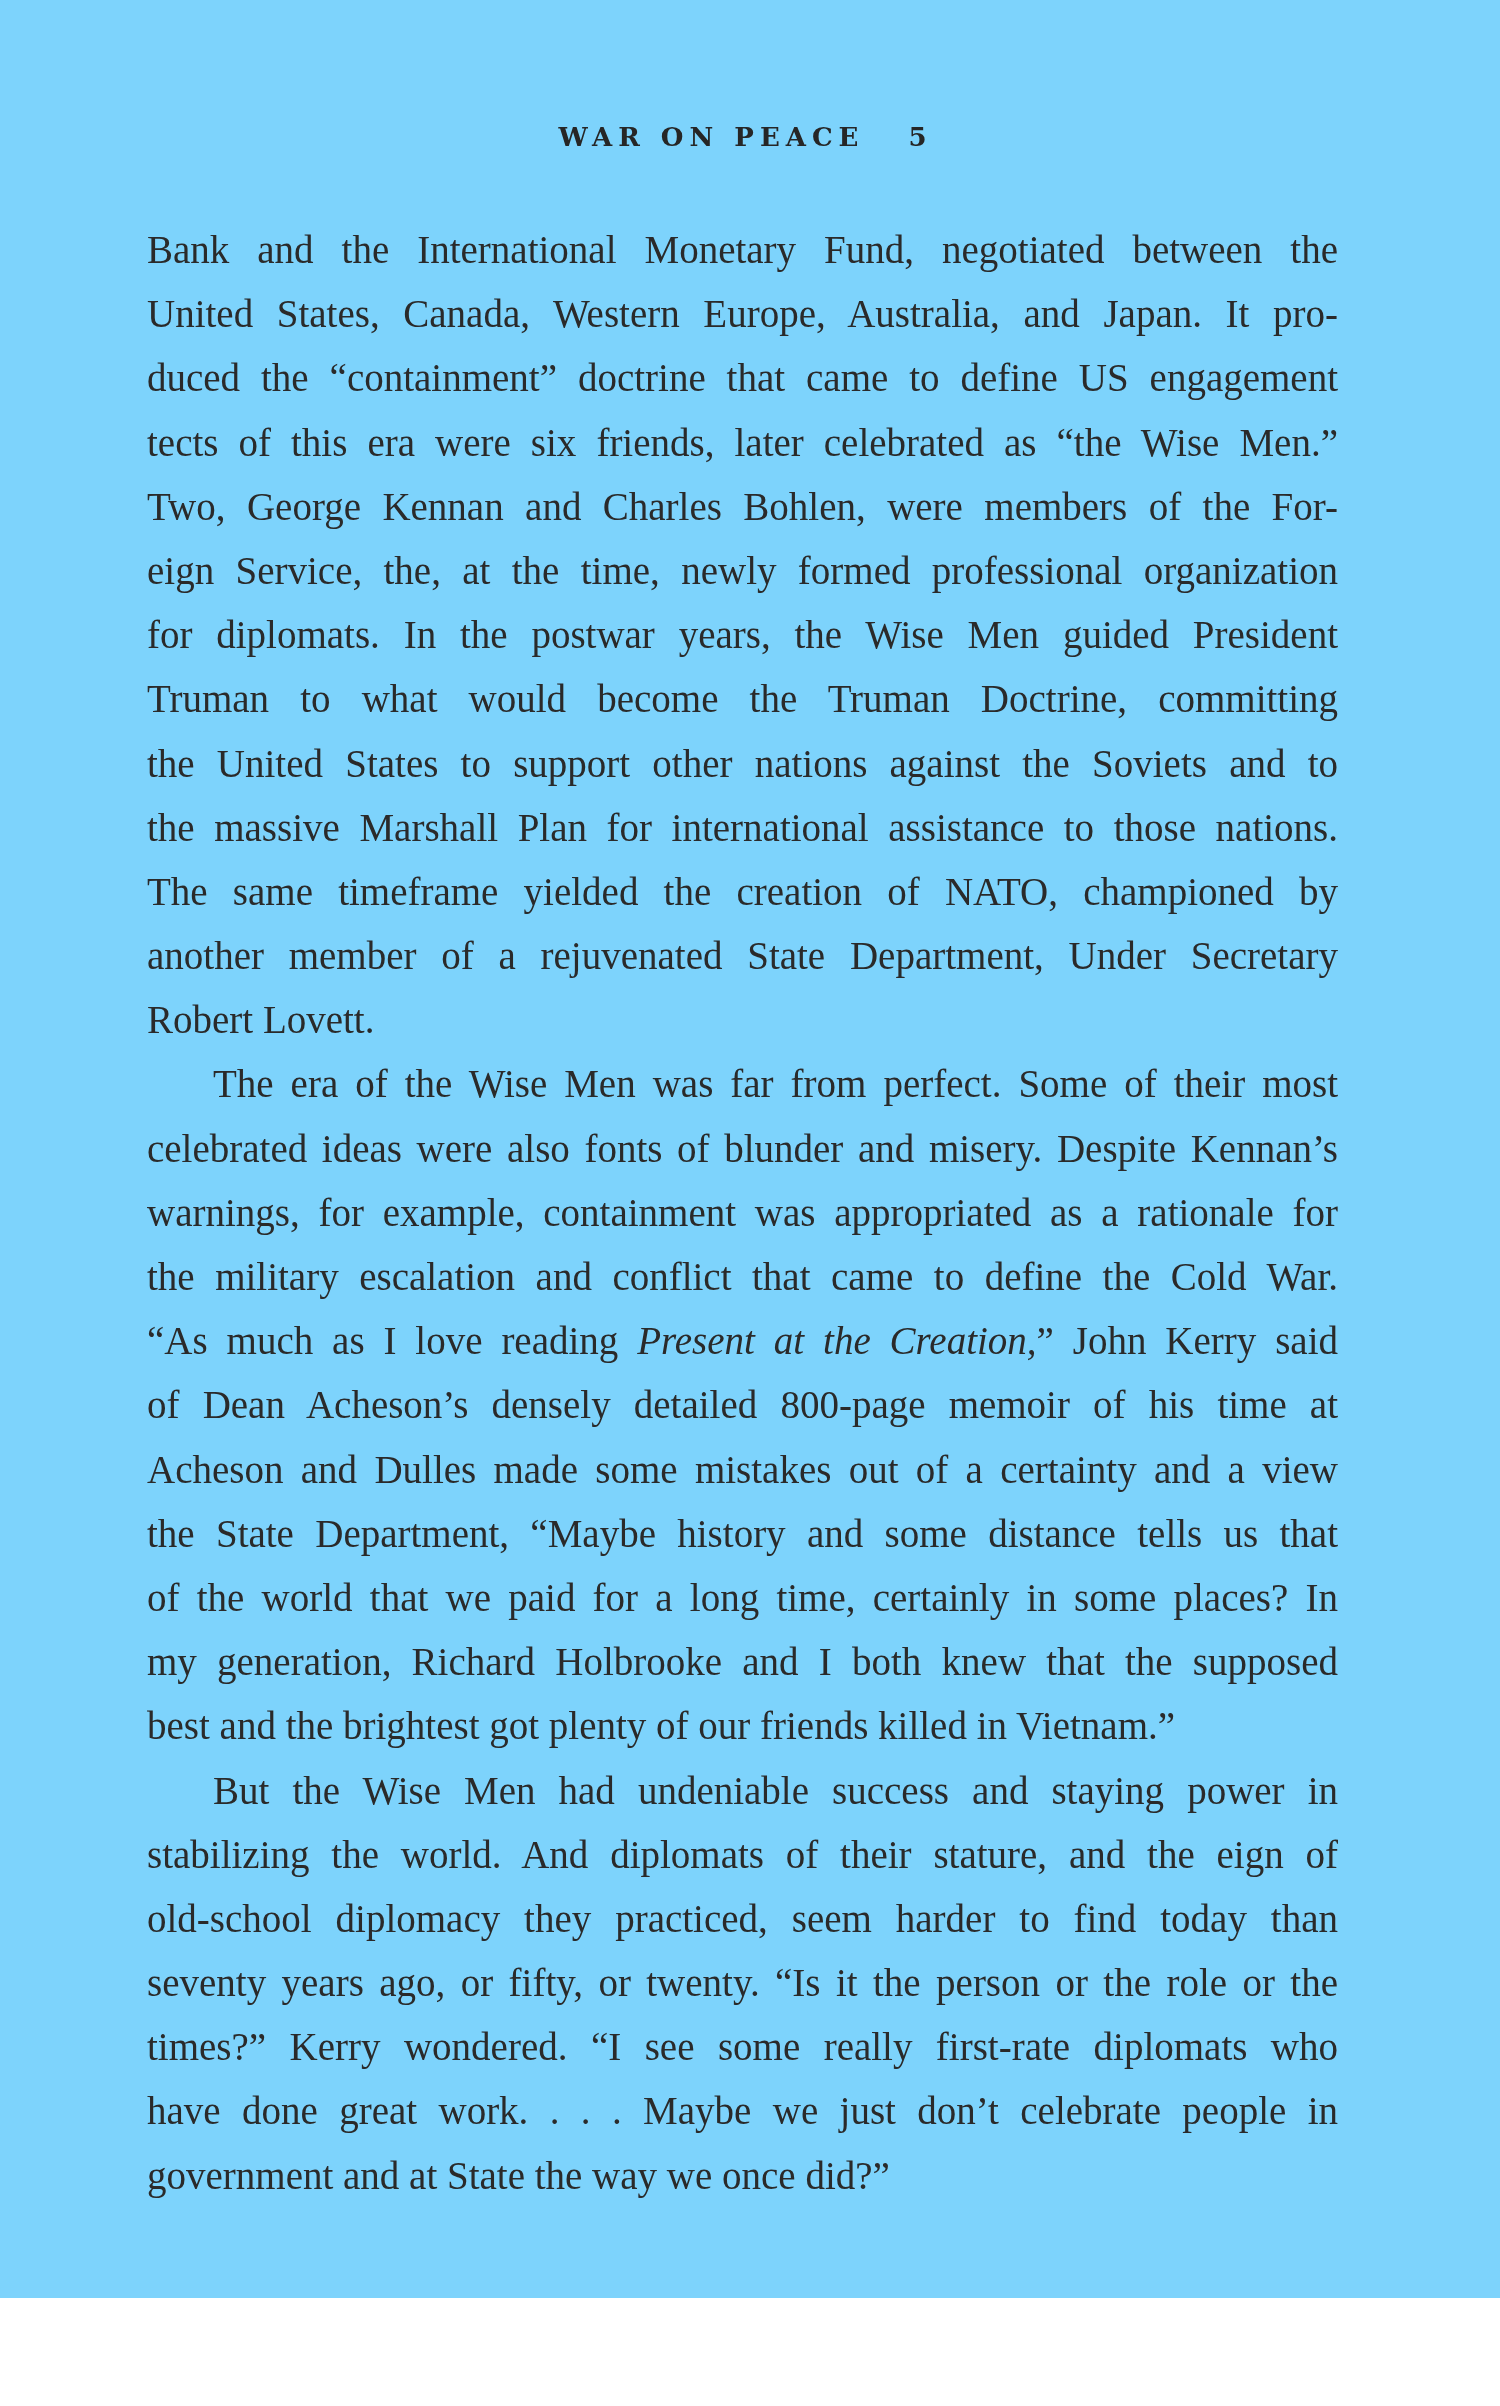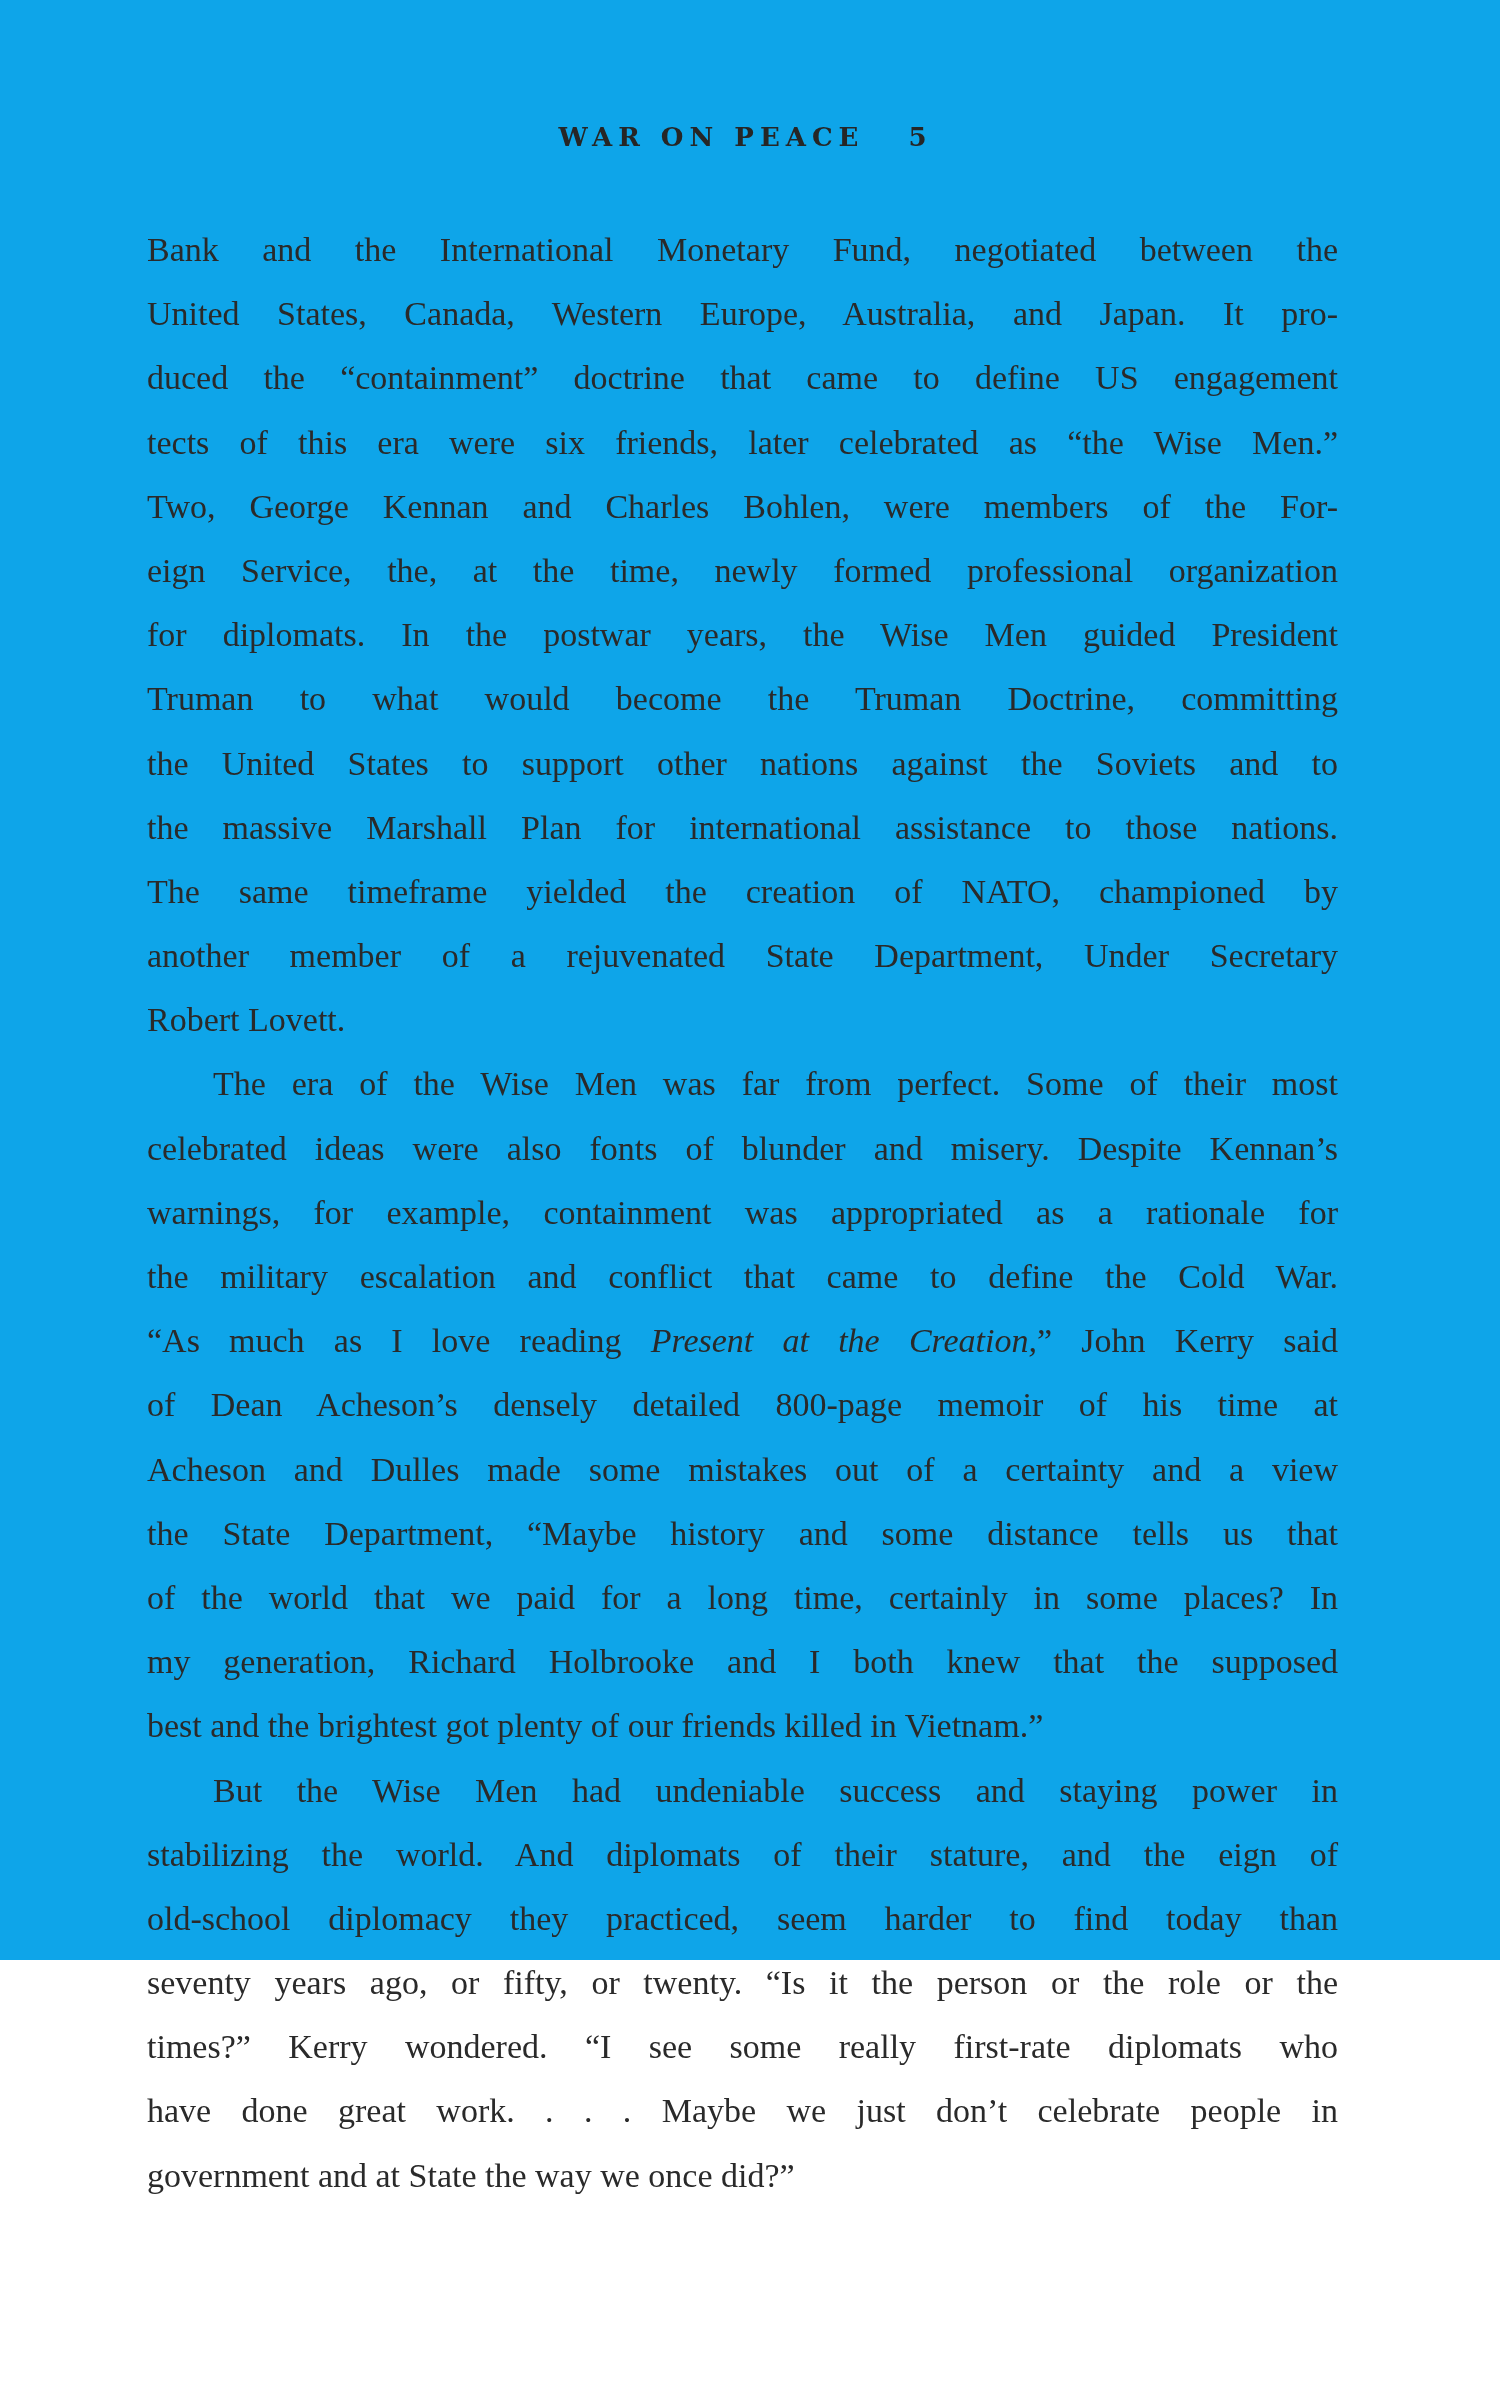--- a/index.html
+++ b/index.html
@@ -1,26 +1,26 @@
 <!DOCTYPE html>
 <html><head>
 <meta charset="utf-8">
 <style>
   html, body { margin: 0; padding: 0; background: #ffffff; }
   body { width: 1500px; height: 2406px; position: relative; overflow: hidden; }
-  .page { position: absolute; left: 0; top: 0; width: 1500px; height: 1960px; background: #0ea5e9; }
+  .page { position: absolute; left: 0; top: 0; width: 1500px; height: 2298px; background: #7dd3fc; }
   .running-head {
     position: absolute; top: 122px; left: 147px; width: 1191px;
     text-align: center; font-family: "DejaVu Serif", serif; font-weight: bold;
     font-size: 26px; letter-spacing: 6px; color: #262626; white-space: nowrap;
   }
   .running-head .folio { margin-left: 44px; letter-spacing: 0; }
   .body-text {
     position: absolute; top: 218px; left: 147px; width: 1191px;
-    font-family: "Liberation Serif", serif; font-size: 34px; color: #2a2a2a;
+    font-family: "Liberation Serif", serif; font-size: 39px; color: #2a2a2a;
   }
   .line {
     display: block; height: 64.2px; line-height: 64.2px; white-space: nowrap;
     text-align: justify; text-align-last: justify; overflow: visible;
   }
   .line.last { text-align: center; text-align-last: left; }
   .line.indent { padding-left: 66px; }
   .line em { font-style: italic; }
 </style>
 </head>

